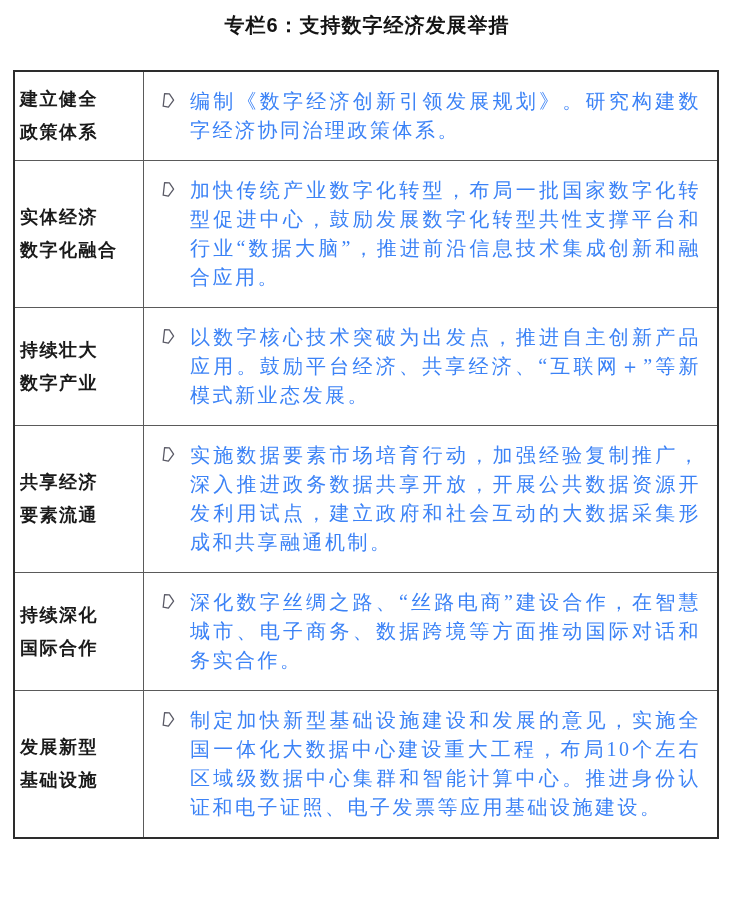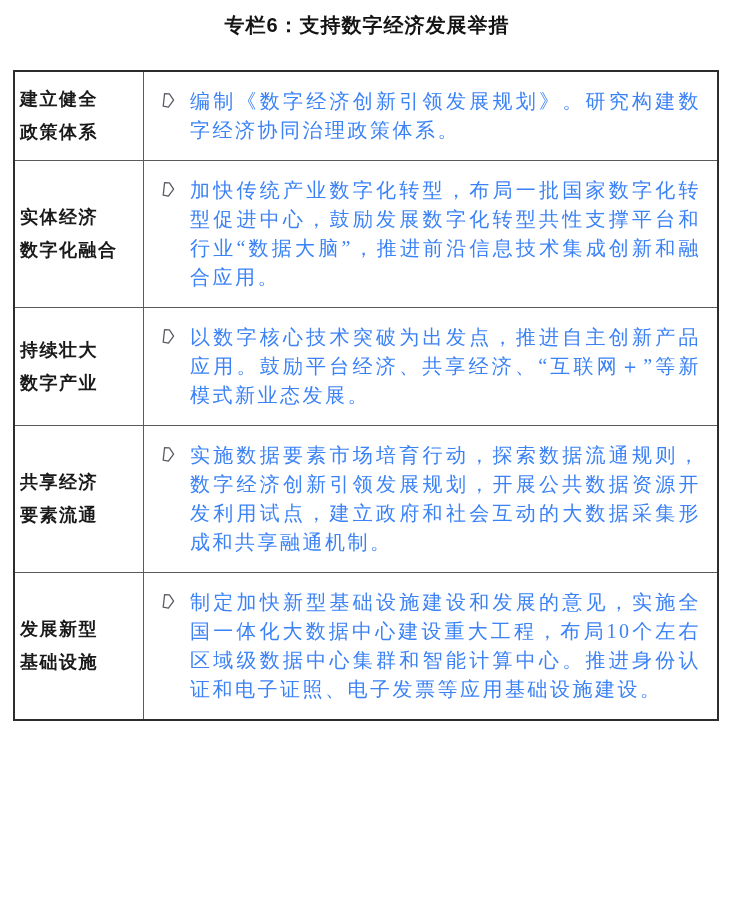--- a/index.html
+++ b/index.html
@@ -124,21 +124,35 @@
         <tr>
     <td class="hcell">共享经济
 要素流通</td>
     <td class="ccell">
       <div class="crow">
         <span class="bullet">
           <svg width="16" height="19" viewBox="0 0 16 19" aria-hidden="true">
             <path d="M4.6,2.6 L9.4,2.9 L13.6,9.2 L8.4,16.2 L3.2,15.2 Z" fill="#ffffff" stroke="#5a5a66" stroke-width="1.3" stroke-linejoin="round"></path>
           </svg>
         </span>
-        <span class="ctext">实施数据要素市场培育行动，探索数据流通规则，数字经济创新引领发展规划，开展公共数据资源开发利用试点，建立政府和社会互动的大数据采集形成和共享融通机制。</span>
+        <span class="ctext">实施数据要素市场培育行动，加强经验复制推广，深入推进政务数据共享开放，开展公共数据资源开发利用试点，建立政府和社会互动的大数据采集形成和共享融通机制。</span>
+      </div>
+    </td>
+  </tr>
+        <tr>
+    <td class="hcell">持续深化
+国际合作</td>
+    <td class="ccell">
+      <div class="crow">
+        <span class="bullet">
+          <svg width="16" height="19" viewBox="0 0 16 19" aria-hidden="true">
+            <path d="M4.6,2.6 L9.4,2.9 L13.6,9.2 L8.4,16.2 L3.2,15.2 Z" fill="#ffffff" stroke="#5a5a66" stroke-width="1.3" stroke-linejoin="round"></path>
+          </svg>
+        </span>
+        <span class="ctext">深化数字丝绸之路、“丝路电商”建设合作，在智慧城市、电子商务、数据跨境等方面推动国际对话和务实合作。</span>
       </div>
     </td>
   </tr>
         <tr>
     <td class="hcell">发展新型
 基础设施</td>
     <td class="ccell">
       <div class="crow">
         <span class="bullet">
           <svg width="16" height="19" viewBox="0 0 16 19" aria-hidden="true">

